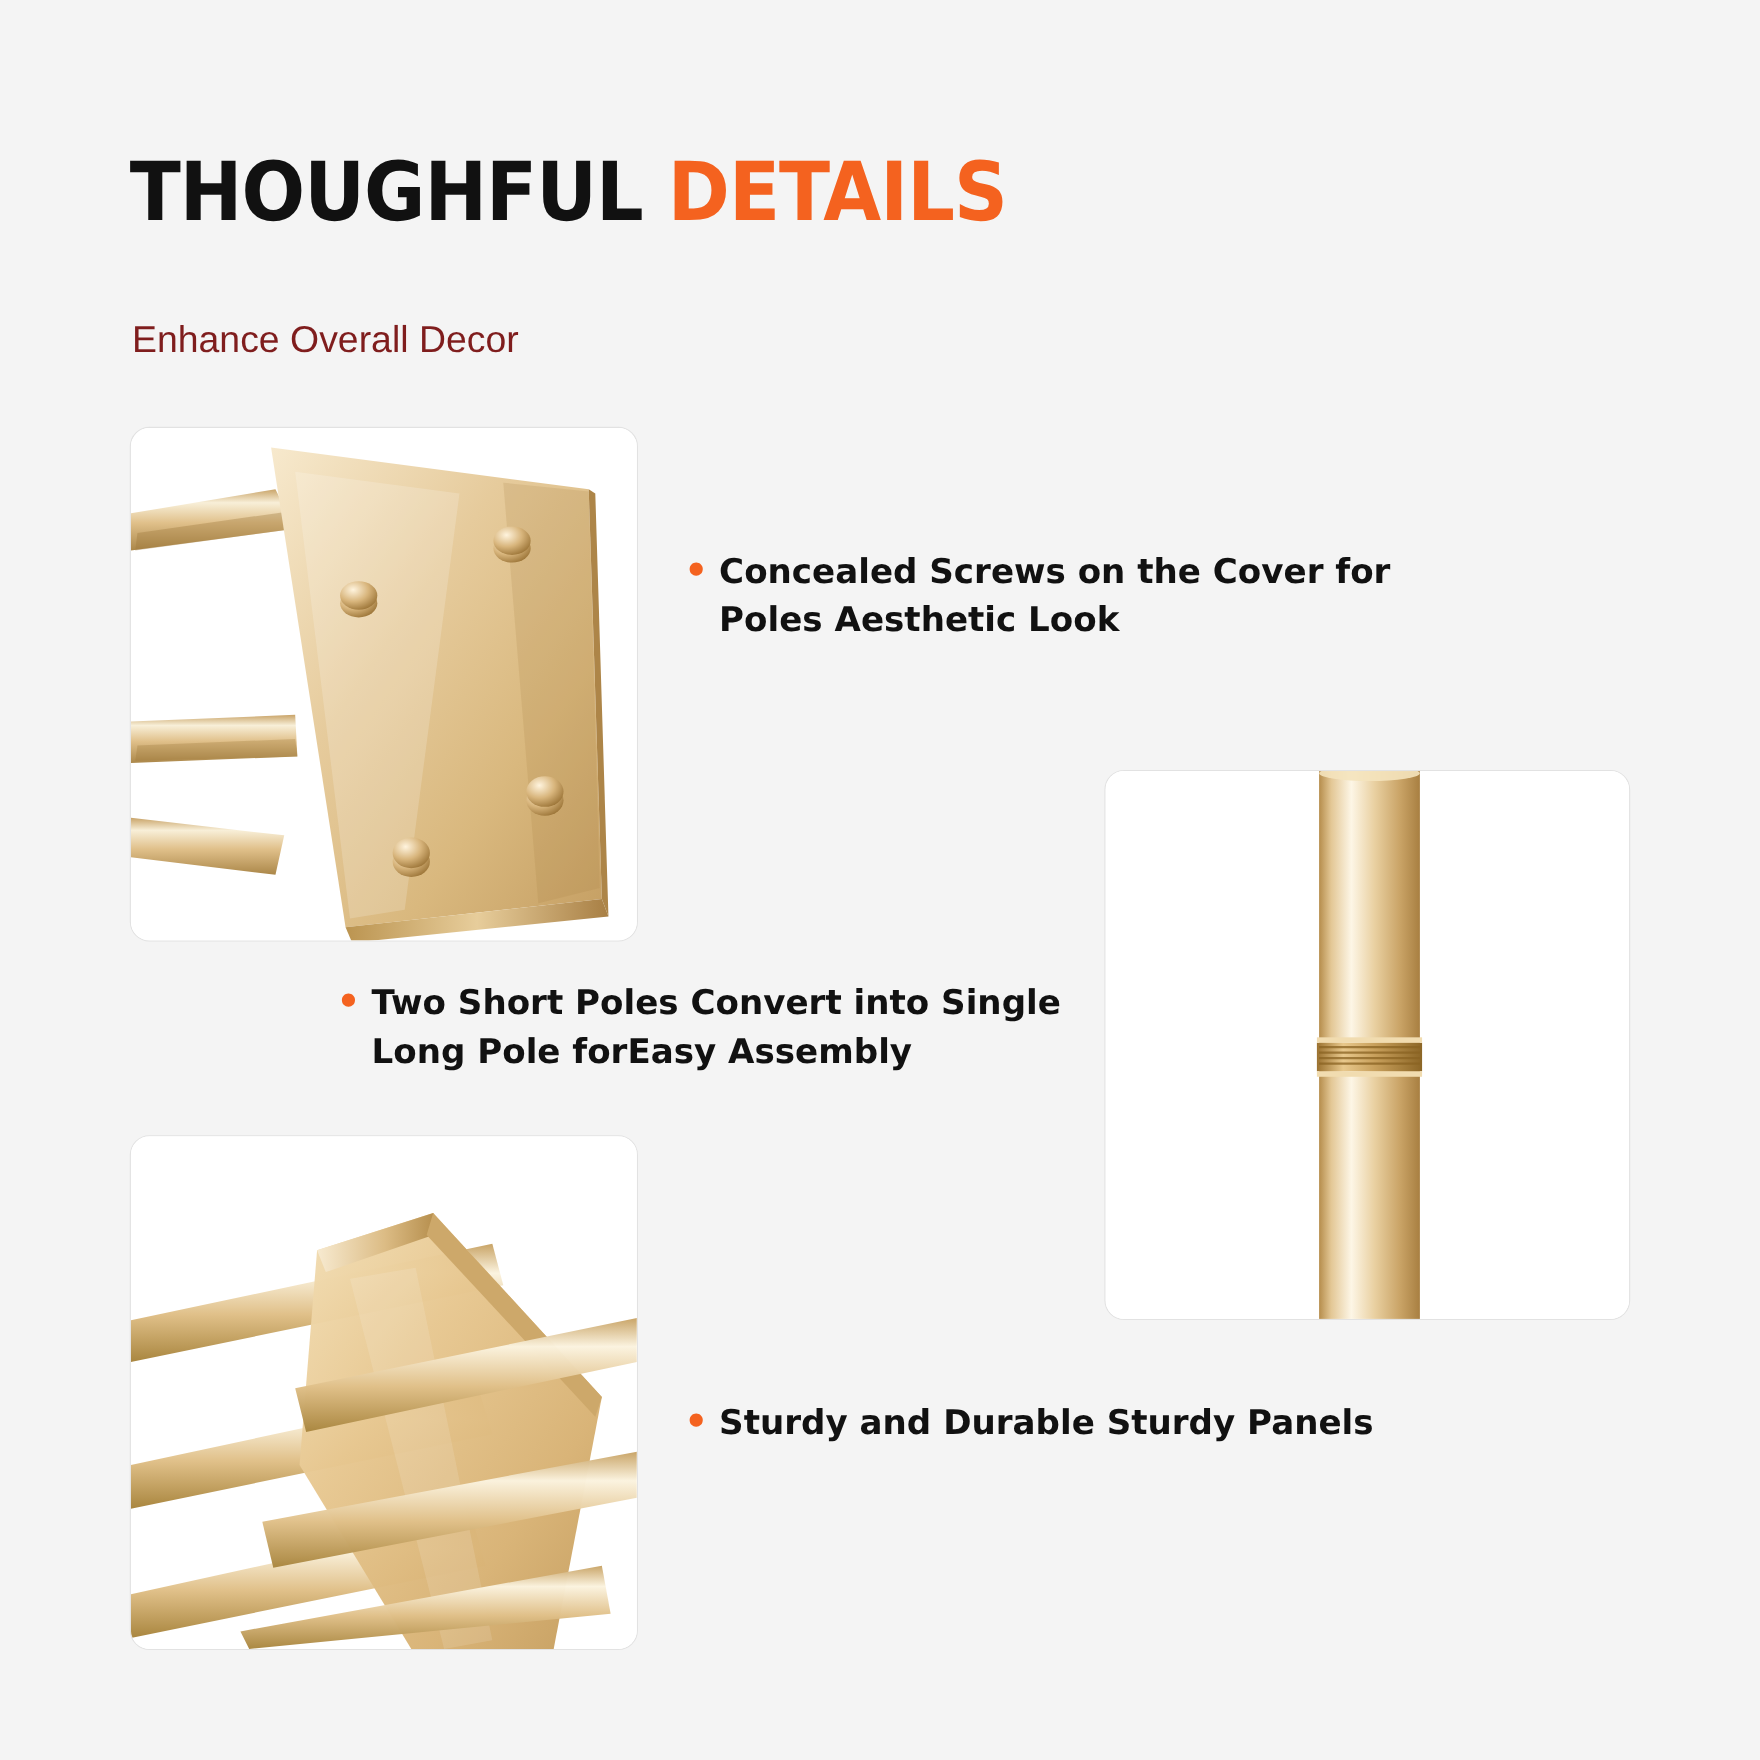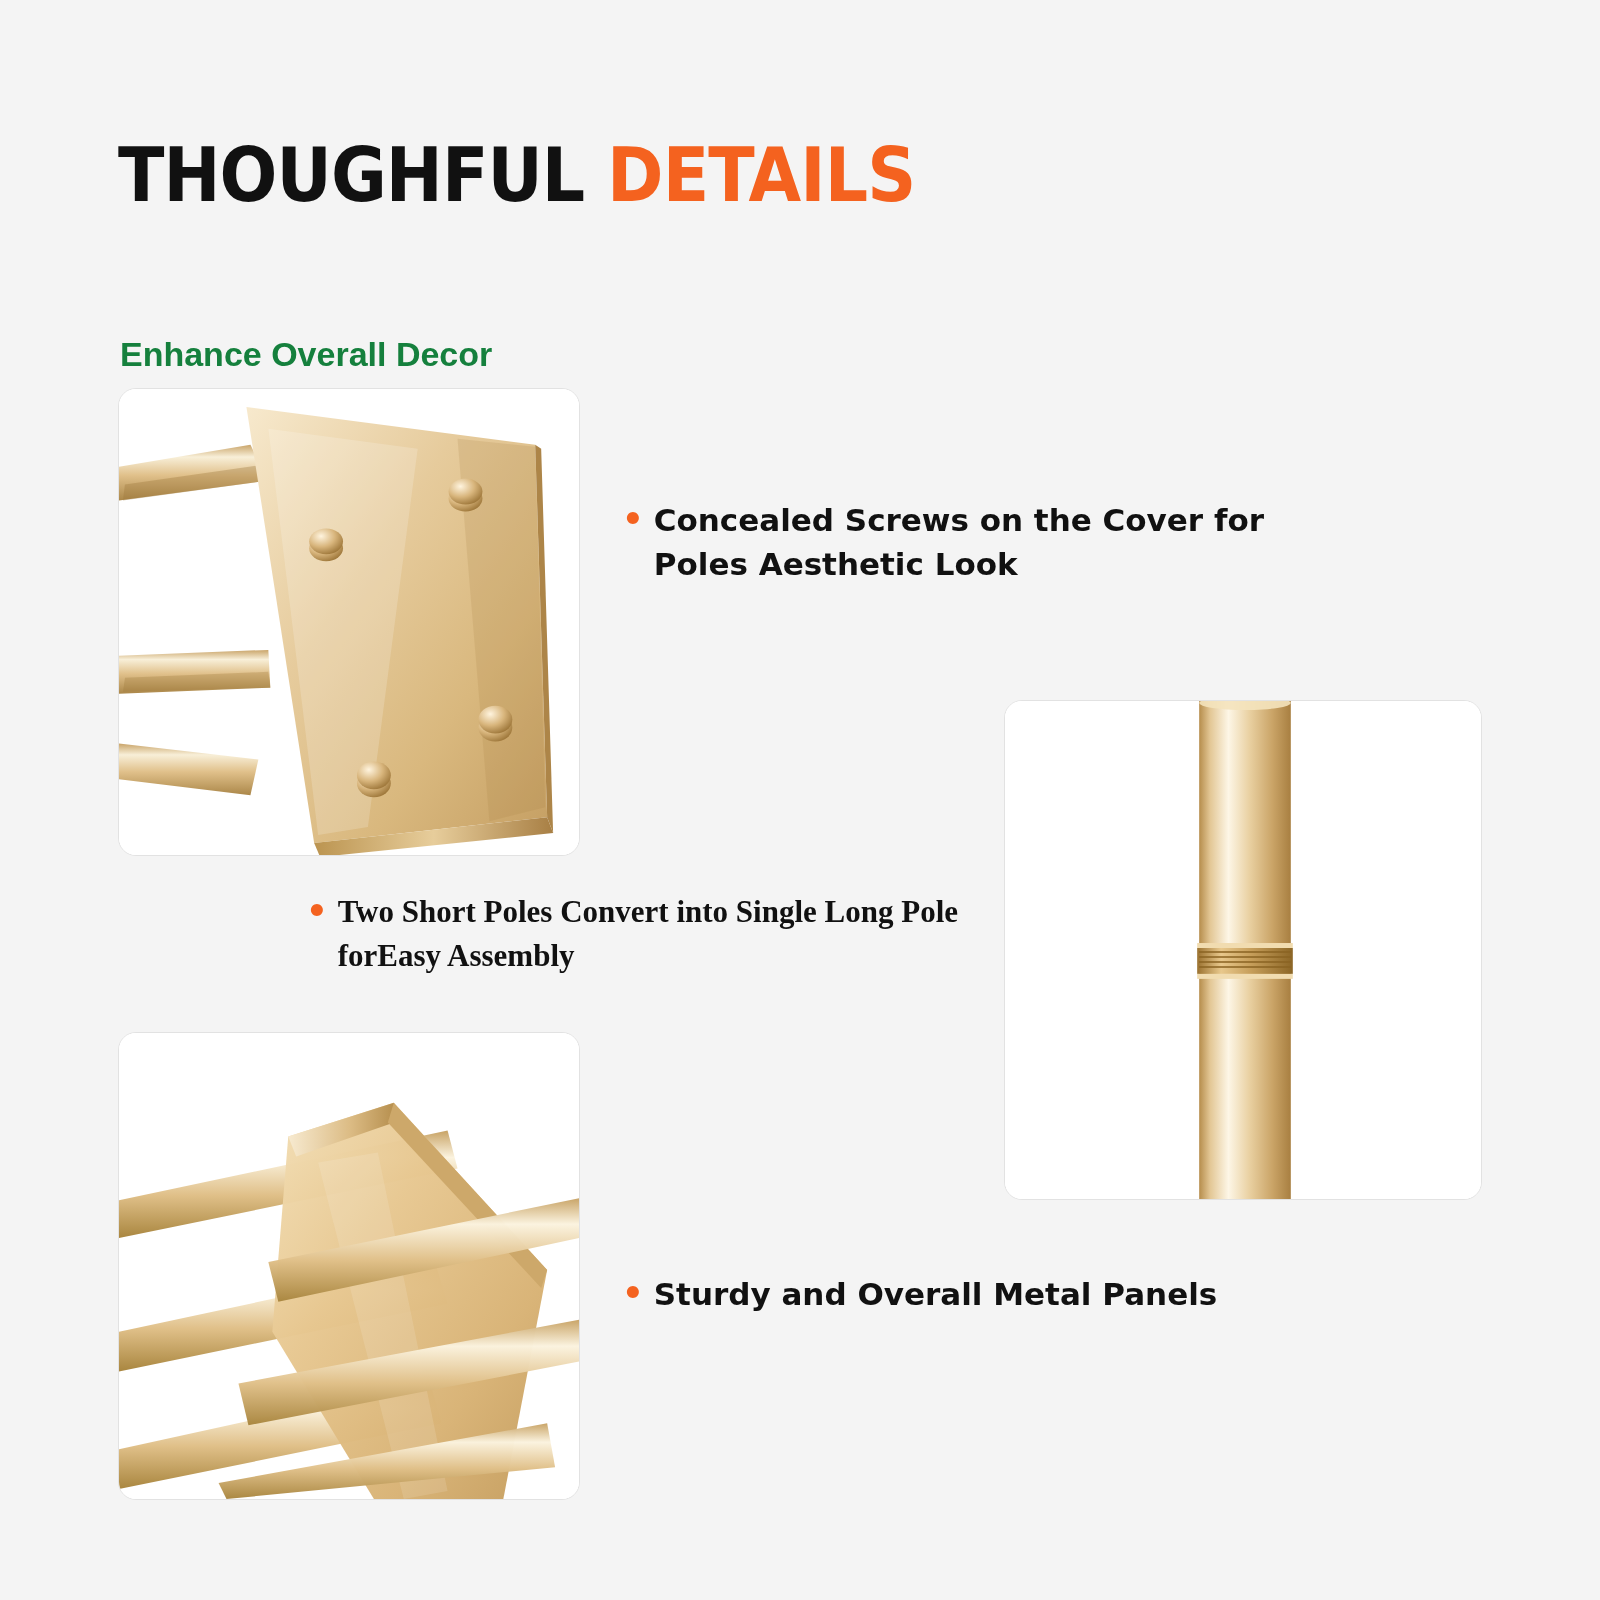--- a/index.html
+++ b/index.html
@@ -30,23 +30,22 @@
     transform-origin: left center;
   }
   .headline .part1 { color: #111111; }
   .headline .part2 { color: #f4621f; }
 
   .subhead {
     position: absolute;
     left: 120px;
     top: 290px;
     font-size: 34px;
-    color: #15803d;
-    font-weight: 700;
-    margin-top: 45px;
+    color: #7f1d1d;
+    font-weight: 400;
   }
 
   
   .card {
     position: absolute;
     background: #ffffff;
     border: 1px solid #e2e2e2;
     border-radius: 18px;
     overflow: hidden;
     box-sizing: border-box;
@@ -74,21 +73,21 @@
     line-height: 1.28;
     margin-right: 10px;
     flex: 0 0 auto;
   }
   .bullet .txt { max-width: 640px; }
 
   #bullet-screws  { left: 622px; top: 498px;  }
   #bullet-poles   { left: 306px; top: 890px;  }
   #bullet-panels  { left: 622px; top: 1272px; }
 
-  #bullet-poles .txt { max-width: 660px; font-family: Liberation Serif, serif; }
+  #bullet-poles .txt { max-width: 660px; }
 </style>
 </head>
 <body>
 
 <div class="headline">
   <span class="part1">THOUGHFUL </span><span class="part2">DETAILS</span>
 </div>
 
 <div class="subhead">Enhance Overall Decor</div>
 
@@ -243,14 +242,14 @@
   <span class="txt">Concealed Screws on the Cover for Poles Aesthetic Look</span>
 </div>
 
 <div class="bullet" id="bullet-poles">
   <span class="dot">•</span>
   <span class="txt">Two Short Poles Convert into Single Long Pole forEasy Assembly</span>
 </div>
 
 <div class="bullet" id="bullet-panels">
   <span class="dot">•</span>
-  <span class="txt">Sturdy and Overall Metal Panels</span>
+  <span class="txt">Sturdy and Durable Sturdy Panels</span>
 </div>
 
 </body></html>

